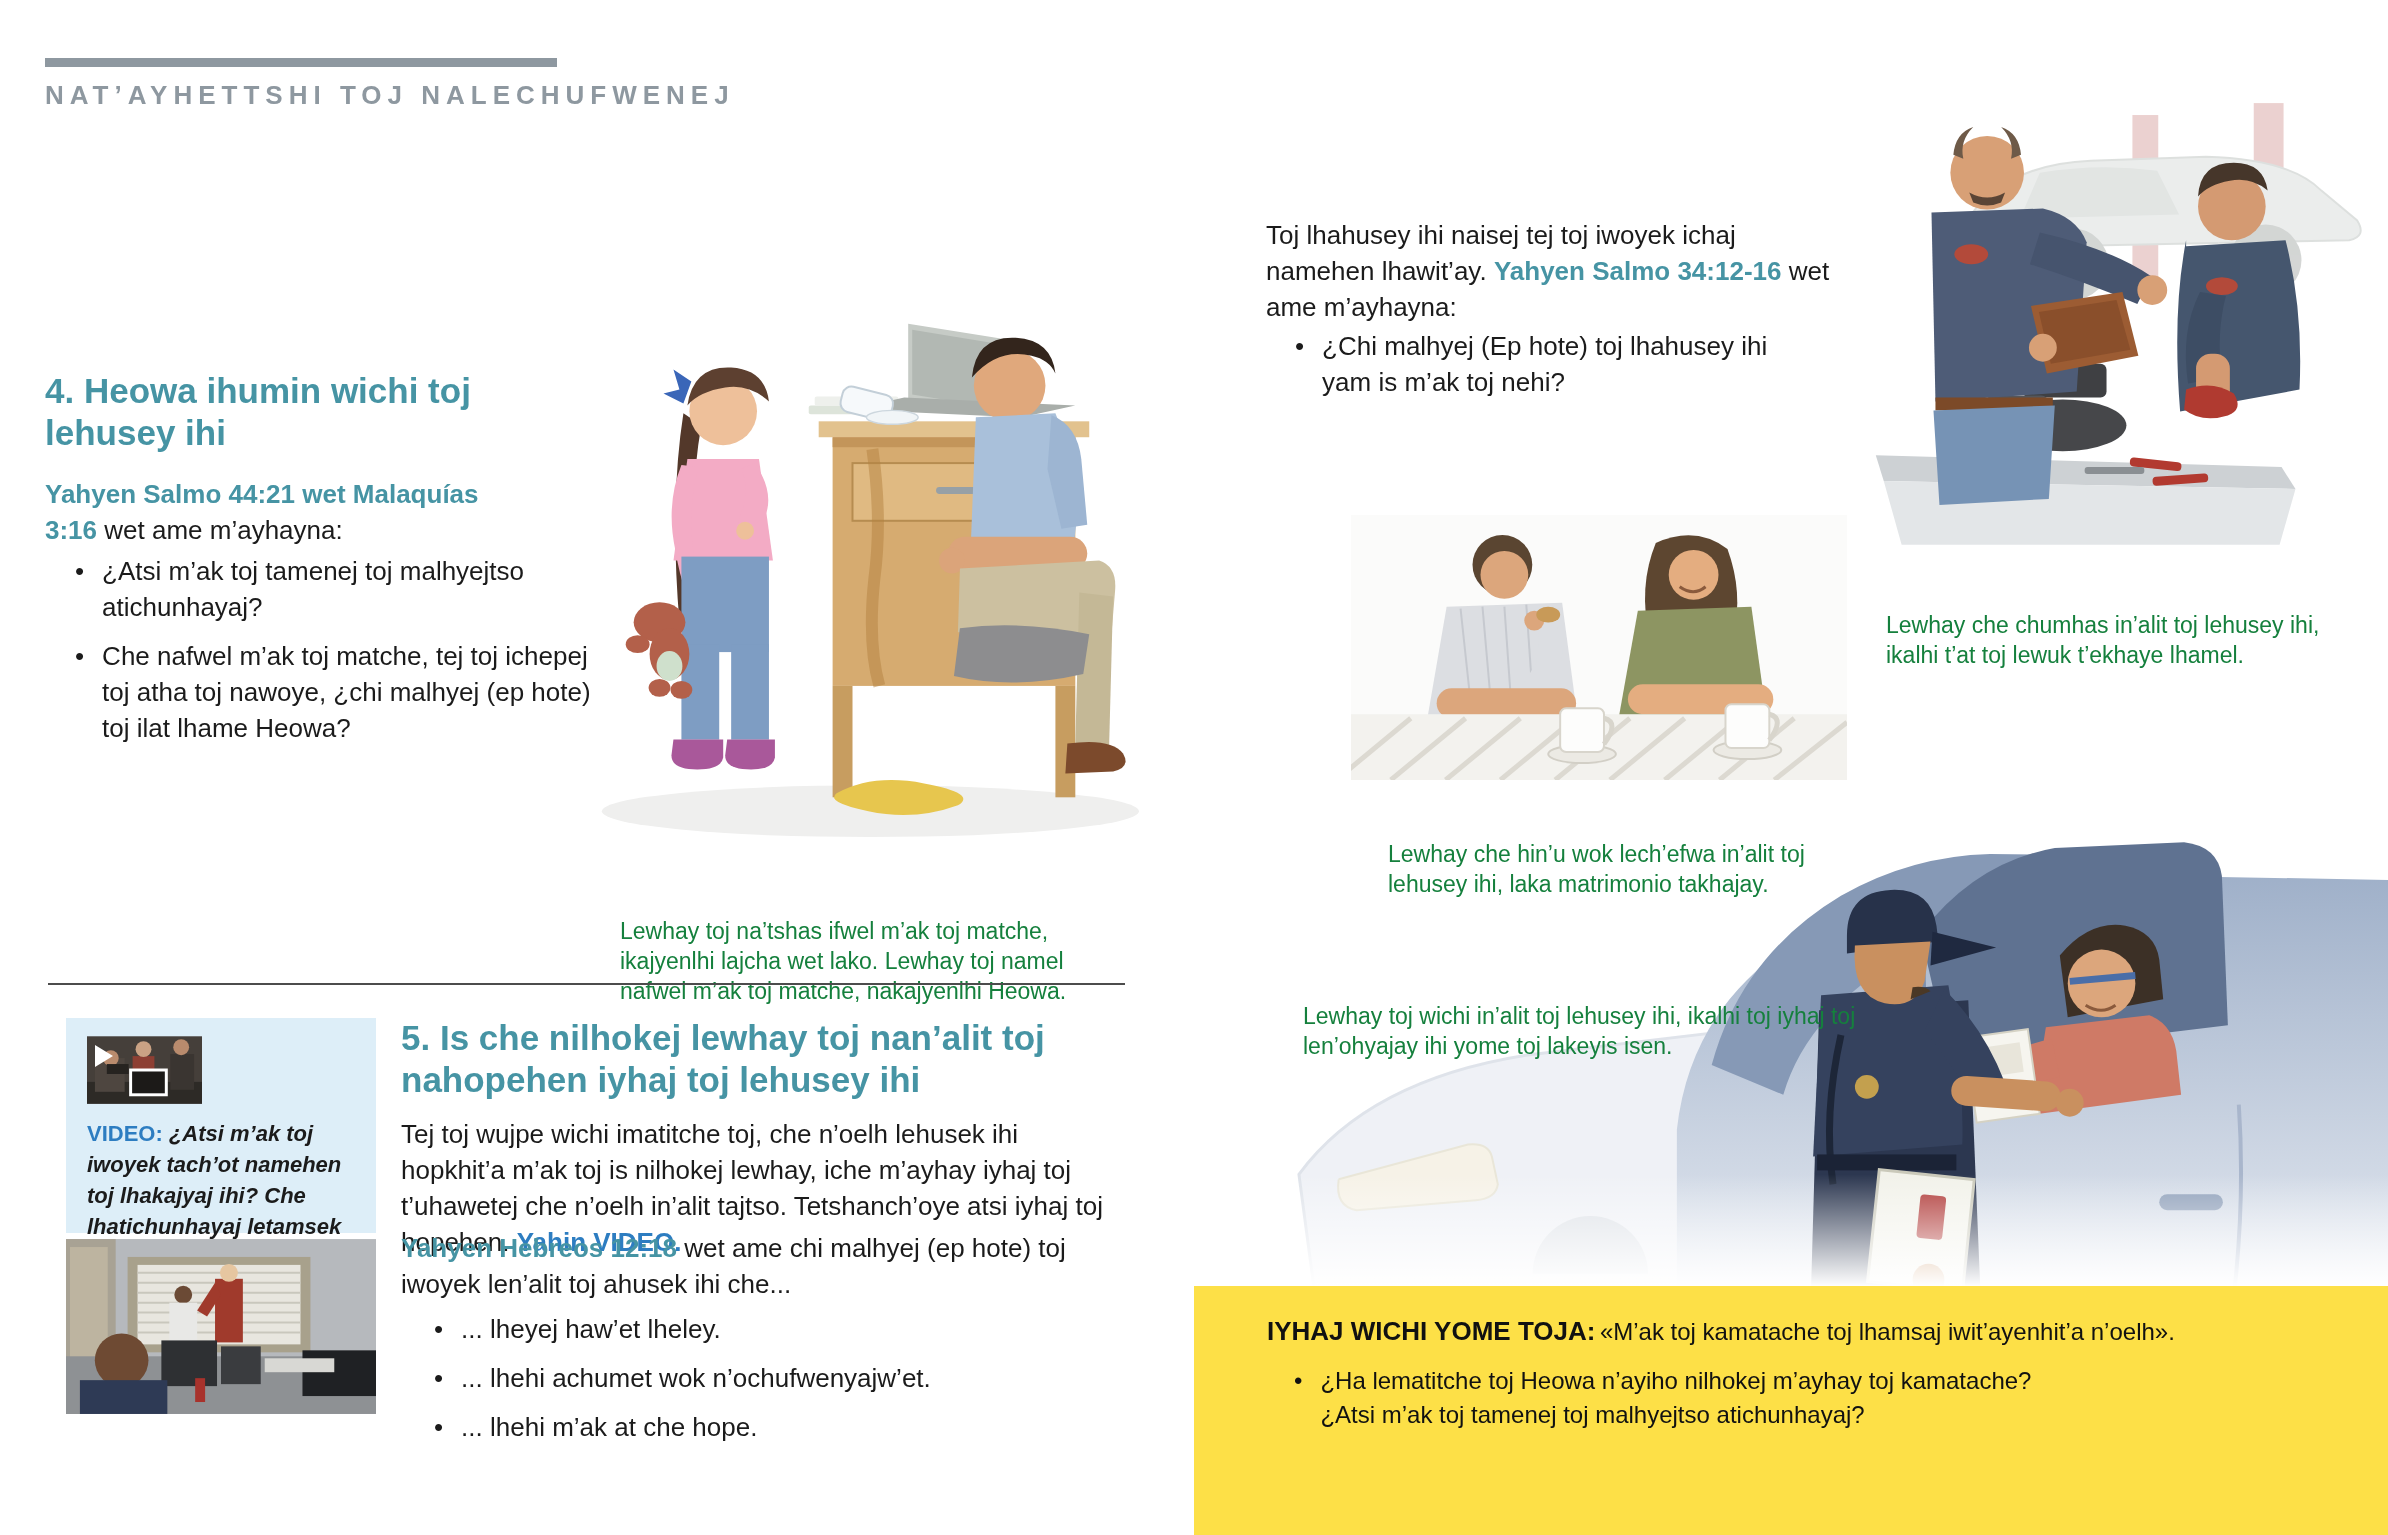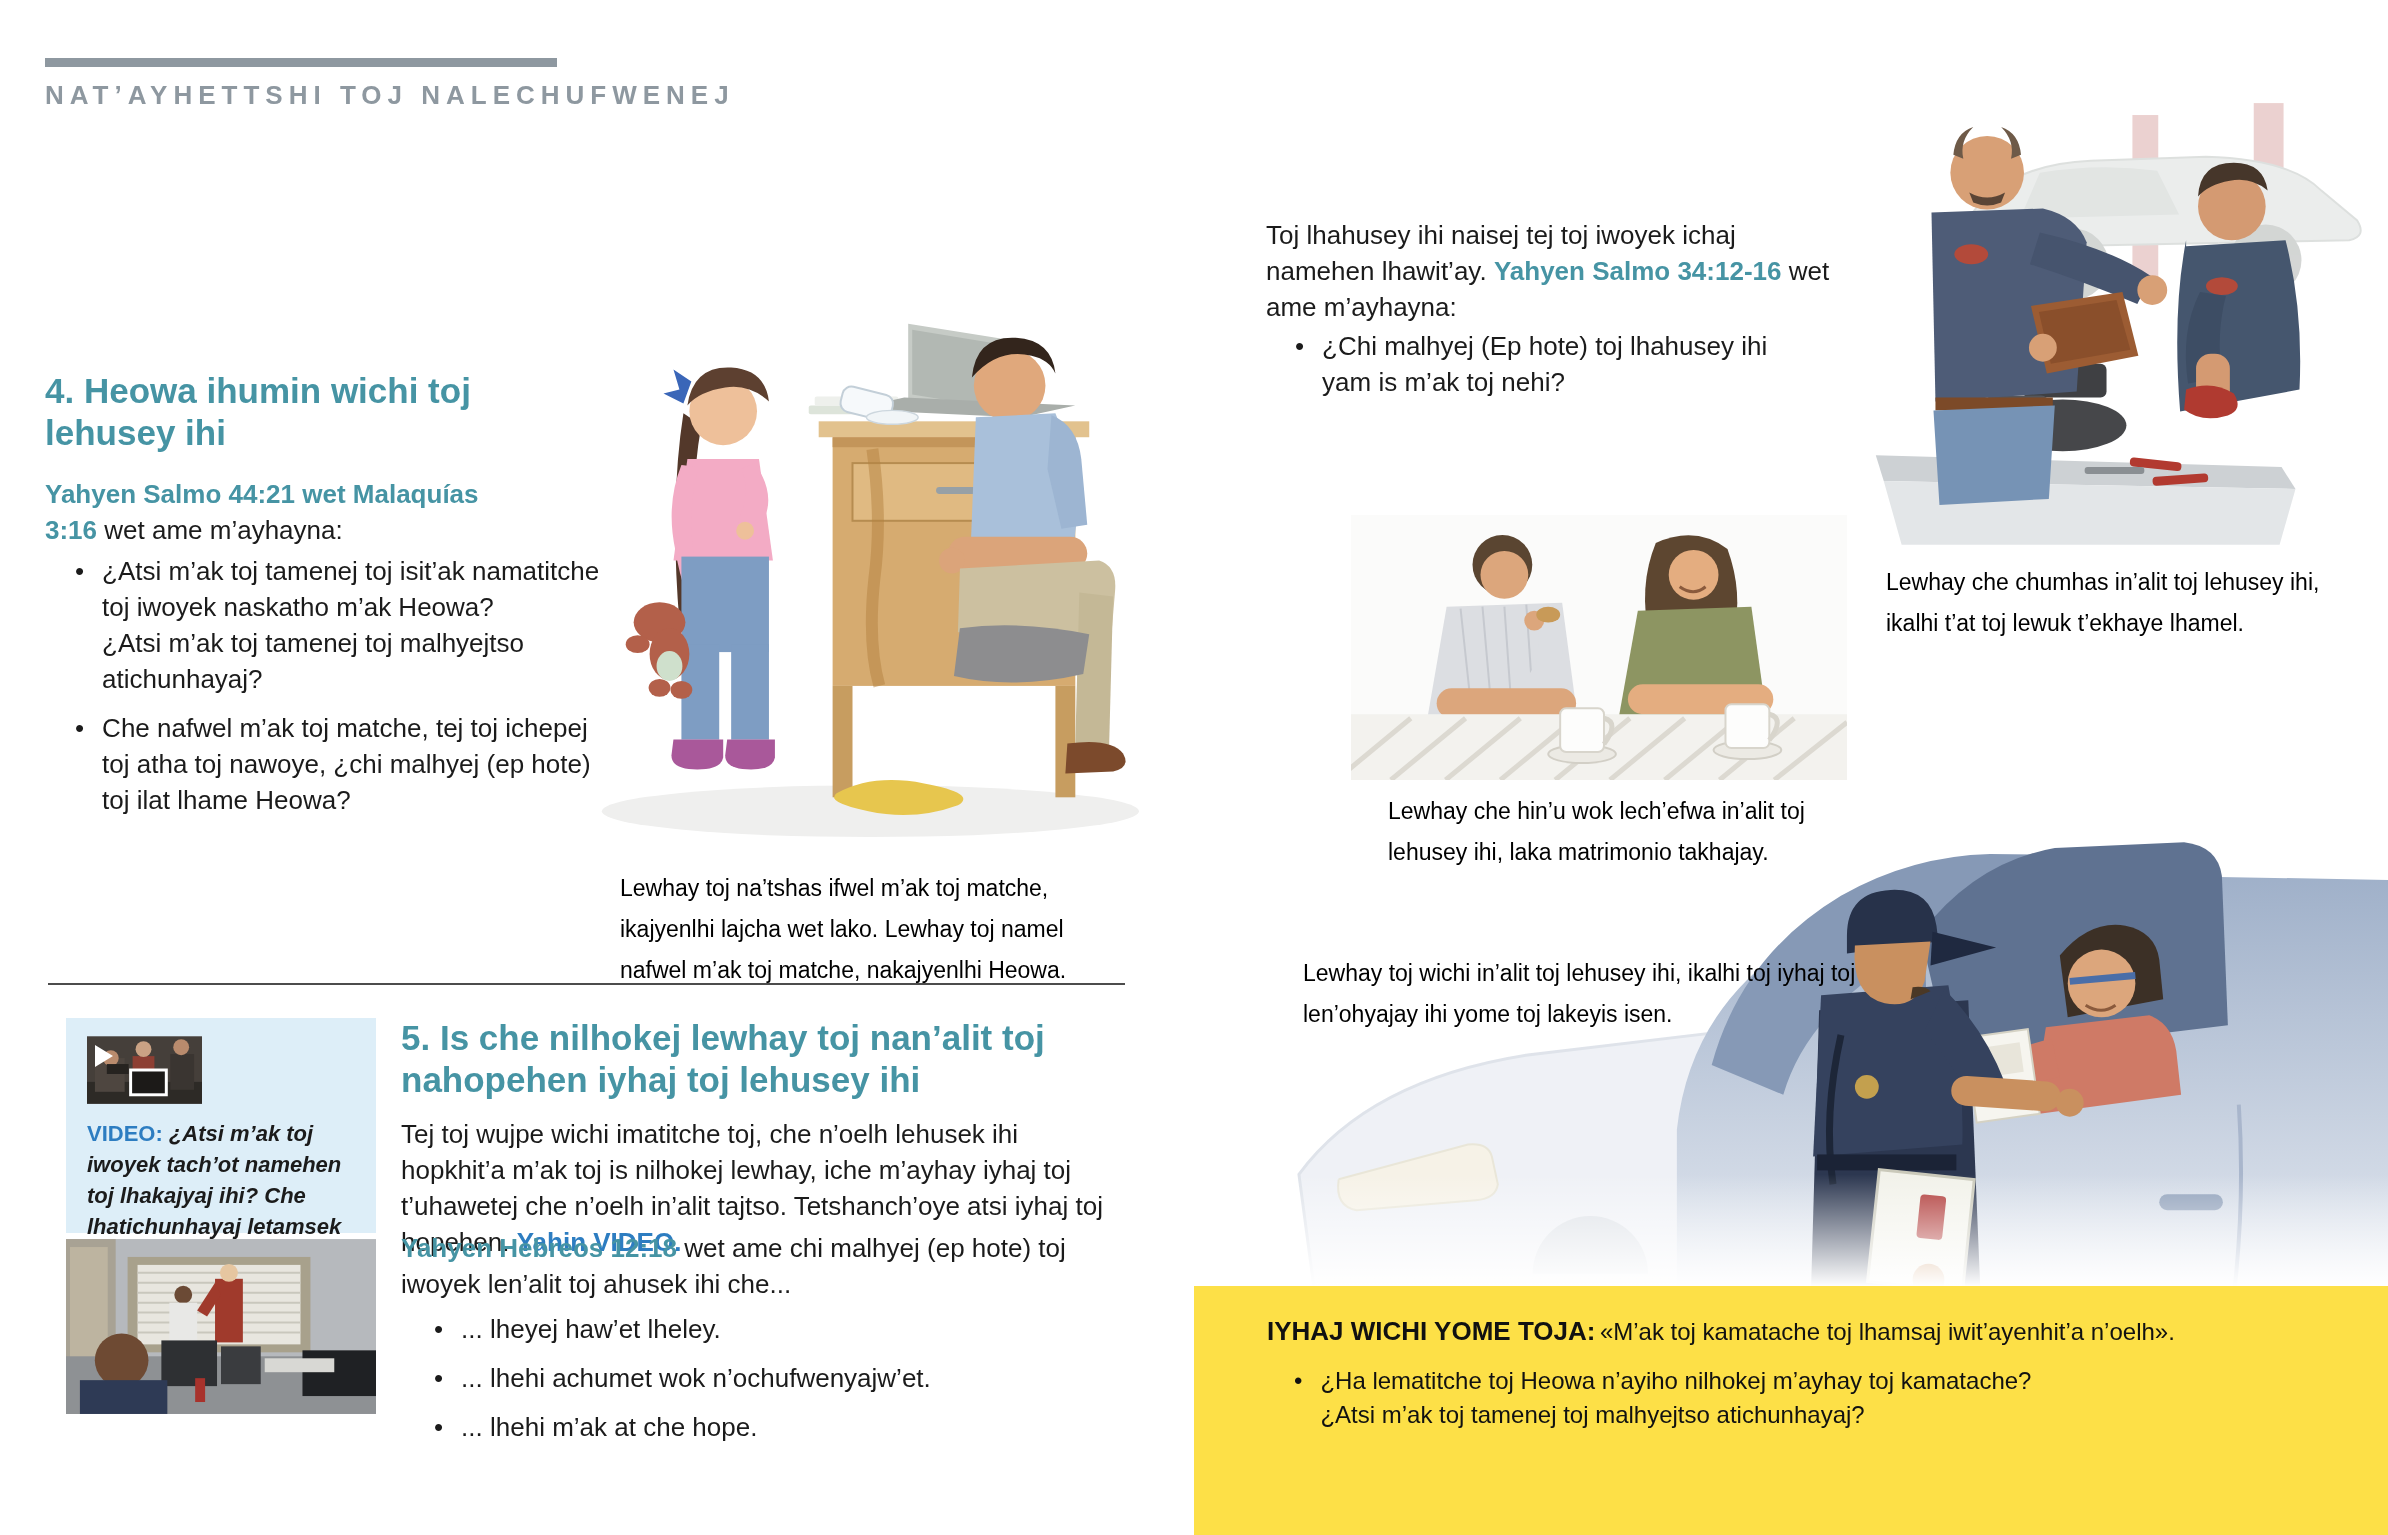--- a/index.html
+++ b/index.html
@@ -8,21 +8,21 @@
     font-family:"Liberation Sans",sans-serif;color:#1b1b1b;
   }
   .abs{position:absolute;}
   
   .kicker-bar{background:#8e98a0;height:9px;}
   .kicker{font-size:26px;font-weight:bold;letter-spacing:6px;color:#8e98a0;}
   .body-text{font-size:26px;line-height:36px;color:#1b1b1b;}
   .section-title{font-size:35px;line-height:42px;font-weight:bold;color:#4694a4;}
   .teal{color:#4694a4;font-weight:bold;}
   .link-blue{color:#2d7dc1;font-weight:bold;}
-  .caption{font-size:23px;line-height:41px;color:#000000;}
+  .caption{font-size:23px;line-height:30px;color:#15803d;margin-top:48px;}
   .bullet-row{display:flex;align-items:flex-start;margin-bottom:13px;}
   .bullet-row .dot{flex:0 0 auto;margin-right:18px;line-height:36px;}
   .blk{display:block;}
   .divider{height:2px;background:#4c4c4c;}
   
   .video-box{background:#ddeef8;}
   .video-thumb{position:absolute;left:21px;top:18px;width:115px;height:68px;cursor:pointer;}
   .play-tri{position:absolute;left:8px;top:9px;width:0;height:0;
     border-top:11px solid transparent;border-bottom:11px solid transparent;border-left:18px solid #ffffff;}
   .video-text{position:absolute;left:21px;top:100px;width:271px;font-size:22px;line-height:31px;font-weight:bold;}
@@ -49,21 +49,20 @@
 
   <div class="abs body-text" style="left:45px;top:476px;width:478px;">
     <span class="teal">Yahyen Salmo 44:21 wet Malaquías 3:16</span>
     <span>wet ame m’ayhayna:</span>
   </div>
 
   <div class="abs" style="left:75px;top:553px;width:542px;">
     <div class="bullet-row body-text">
       <span class="dot">•</span>
       <span>
-        <span class="blk">¿Atsi m’ak toj tamenej toj isit’ak namatitche toj iwoyek naskatho m’ak Heowa?</span>
         <span class="blk">¿Atsi m’ak toj tamenej toj malhyejtso atichunhayaj?</span>
       </span>
     </div>
     <div class="bullet-row body-text">
       <span class="dot">•</span>
       <span>
         <span class="blk">Che nafwel m’ak toj matche, tej toj ichepej toj atha toj nawoye, ¿chi malhyej (ep hote) toj ilat lhame Heowa?</span>
       </span>
     </div>
   </div>

